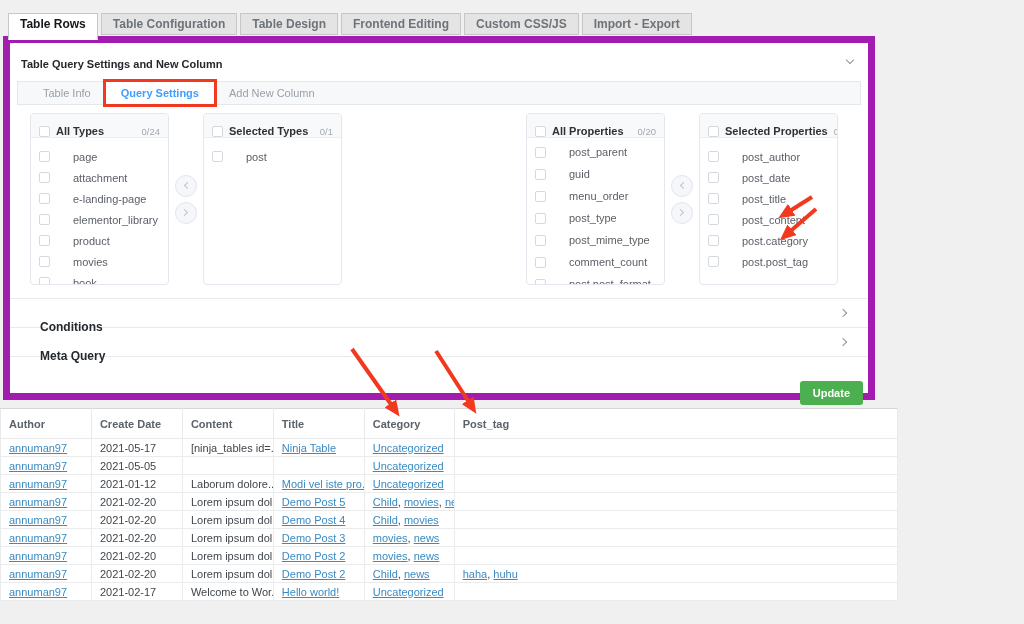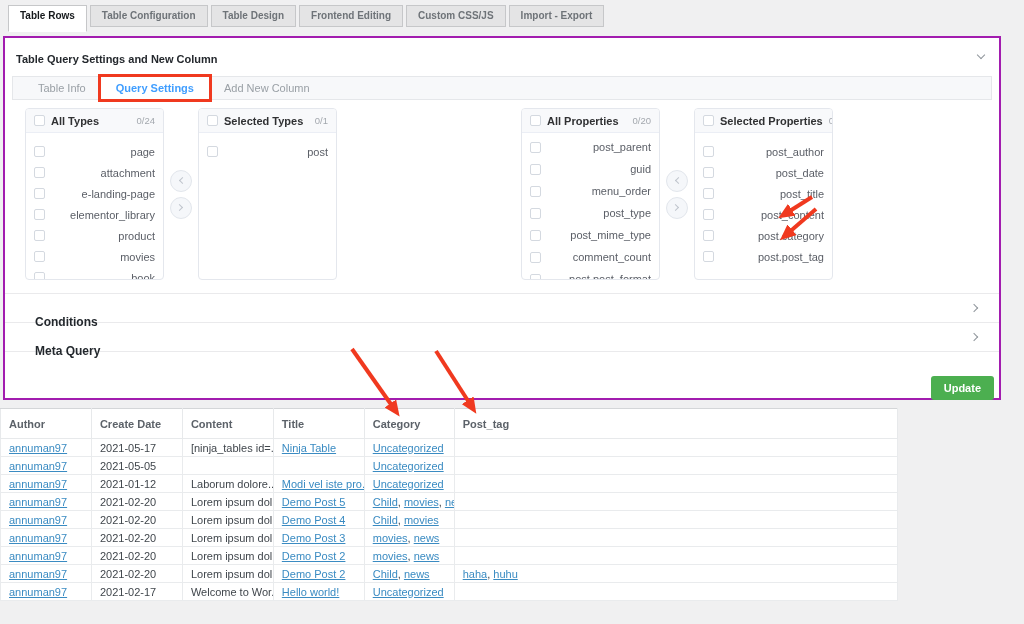--- a/index.html
+++ b/index.html
@@ -1,51 +1,51 @@
 <!DOCTYPE html>
 <html><head>
 <meta charset="utf-8">
 <style>
   * { margin:0; padding:0; box-sizing:border-box; }
   body { font-family:"Liberation Sans", sans-serif; }
   .screen { position:relative; width:1024px; height:624px; background:#f0f0f1; overflow:hidden; }
 
   
   .top-tabbar { position:absolute; left:8px; top:5px; display:flex; gap:3px; align-items:flex-start; z-index:2; }
-  .top-tab { background:#e4e4e5; border:1px solid #c6c7c9; color:#6e7378; font-size:10px; font-weight:700;
-             padding:4px 11px; line-height:12px; white-space:nowrap; cursor:default; }
+  .top-tab { background:#e4e4e5; border:1px solid #c6c7c9; color:#6e7378; font-size:12px; font-weight:700;
+             padding:4px 11px; line-height:12px; white-space:nowrap; cursor:default;margin-top:8px; }
   .top-tab.active { background:#fff; color:#15181b; padding-bottom:9px; border-bottom-color:#fff; }
 
   
-  .main-panel { position:absolute; left:3px; top:36px; width:998px; height:364px;
-                background:#fff; border:2px solid #a21caf; }
+  .main-panel { position:absolute; left:3px; top:36px; width:872px; height:364px;
+                background:#fff; border:7px solid #a21caf; }
   .panel-title-row { position:relative; padding:11px 12px 9px 11px; }
   .panel-title { font-size:11px; font-weight:700; color:#24282d; }
   .chev { display:inline-block; width:6px; height:6px; border-right:1.5px solid #8f959b; border-bottom:1.5px solid #8f959b; }
   .chev.down { transform:rotate(45deg); }
   .chev.right { transform:rotate(-45deg); }
   .chev.left  { transform:rotate(135deg); }
   .collapse-chev { position:absolute; right:15px; top:14px; }
 
   .sub-tabbar { margin:0 7px; height:24px; background:#f7f8fa; border:1px solid #e5e7ea; display:flex; align-items:stretch; padding-left:10px; }
   .sub-tab { padding:0 15px; line-height:22px; font-size:11px; color:#9aa0a6; white-space:nowrap; }
   .sub-tab.active { background:#fff; color:#409eff; font-weight:700; outline:3px solid #f0391f; position:relative; z-index:3; }
 
   
   .transfer-row { display:flex; margin:8px 0 0 20px; height:172px; }
   .transfer-group { display:flex; }
   .transfer-gap { width:184px; }
   .t-panel { width:139px; height:172px; background:#fff; border:1px solid #e4e7ed; border-radius:4px; overflow:hidden; }
-  .t-head { height:24px; background:#f8f9fb; border-bottom:1px solid #ebeef5; display:flex; align-items:center; gap:6px; padding:0 8px; }
+  .t-head { height:24px; background:#f8f9fb; border-bottom:1px solid #ebeef5; display:flex; align-items:flex-end; gap:6px; padding:0 8px; }
   .p-title { font-size:11px; font-weight:700; color:#303133; white-space:nowrap; }
   .p-count { margin-left:auto; font-size:9.5px; color:#a3a8ae; }
   .cb { width:11px; height:11px; min-width:11px; background:#fff; border:1px solid #d4d9e0; border-radius:2px; display:inline-block; }
   ul.t-list { list-style:none; padding-top:8px; }
   ul.t-list.tight { padding-top:3px; }
-  .t-item { height:21px; display:flex; align-items:center; gap:23px; padding:0 8px;justify-content:space-between; }
+  .t-item { height:21px; display:flex; align-items:center; gap:23px; padding:0 8px; }
   ul.tight .t-item { height:22px; }
   .t-label { font-size:11px; color:#5a5e66; white-space:nowrap; }
   .t-mid { width:34px; display:flex; flex-direction:column; align-items:center; justify-content:center; gap:5px; }
   .circle-btn { width:22px; height:22px; border-radius:50%; background:#f5f7fa; border:1px solid #e2e6ec;
                 display:flex; align-items:center; justify-content:center; color:#bfc4cc; }
   .circle-btn .chev { border-color:#bfc4cc; width:5px; height:5px; }
   .circle-btn .chev.left { margin-left:3px; }
   .circle-btn .chev.right { margin-right:3px; }
 
   

